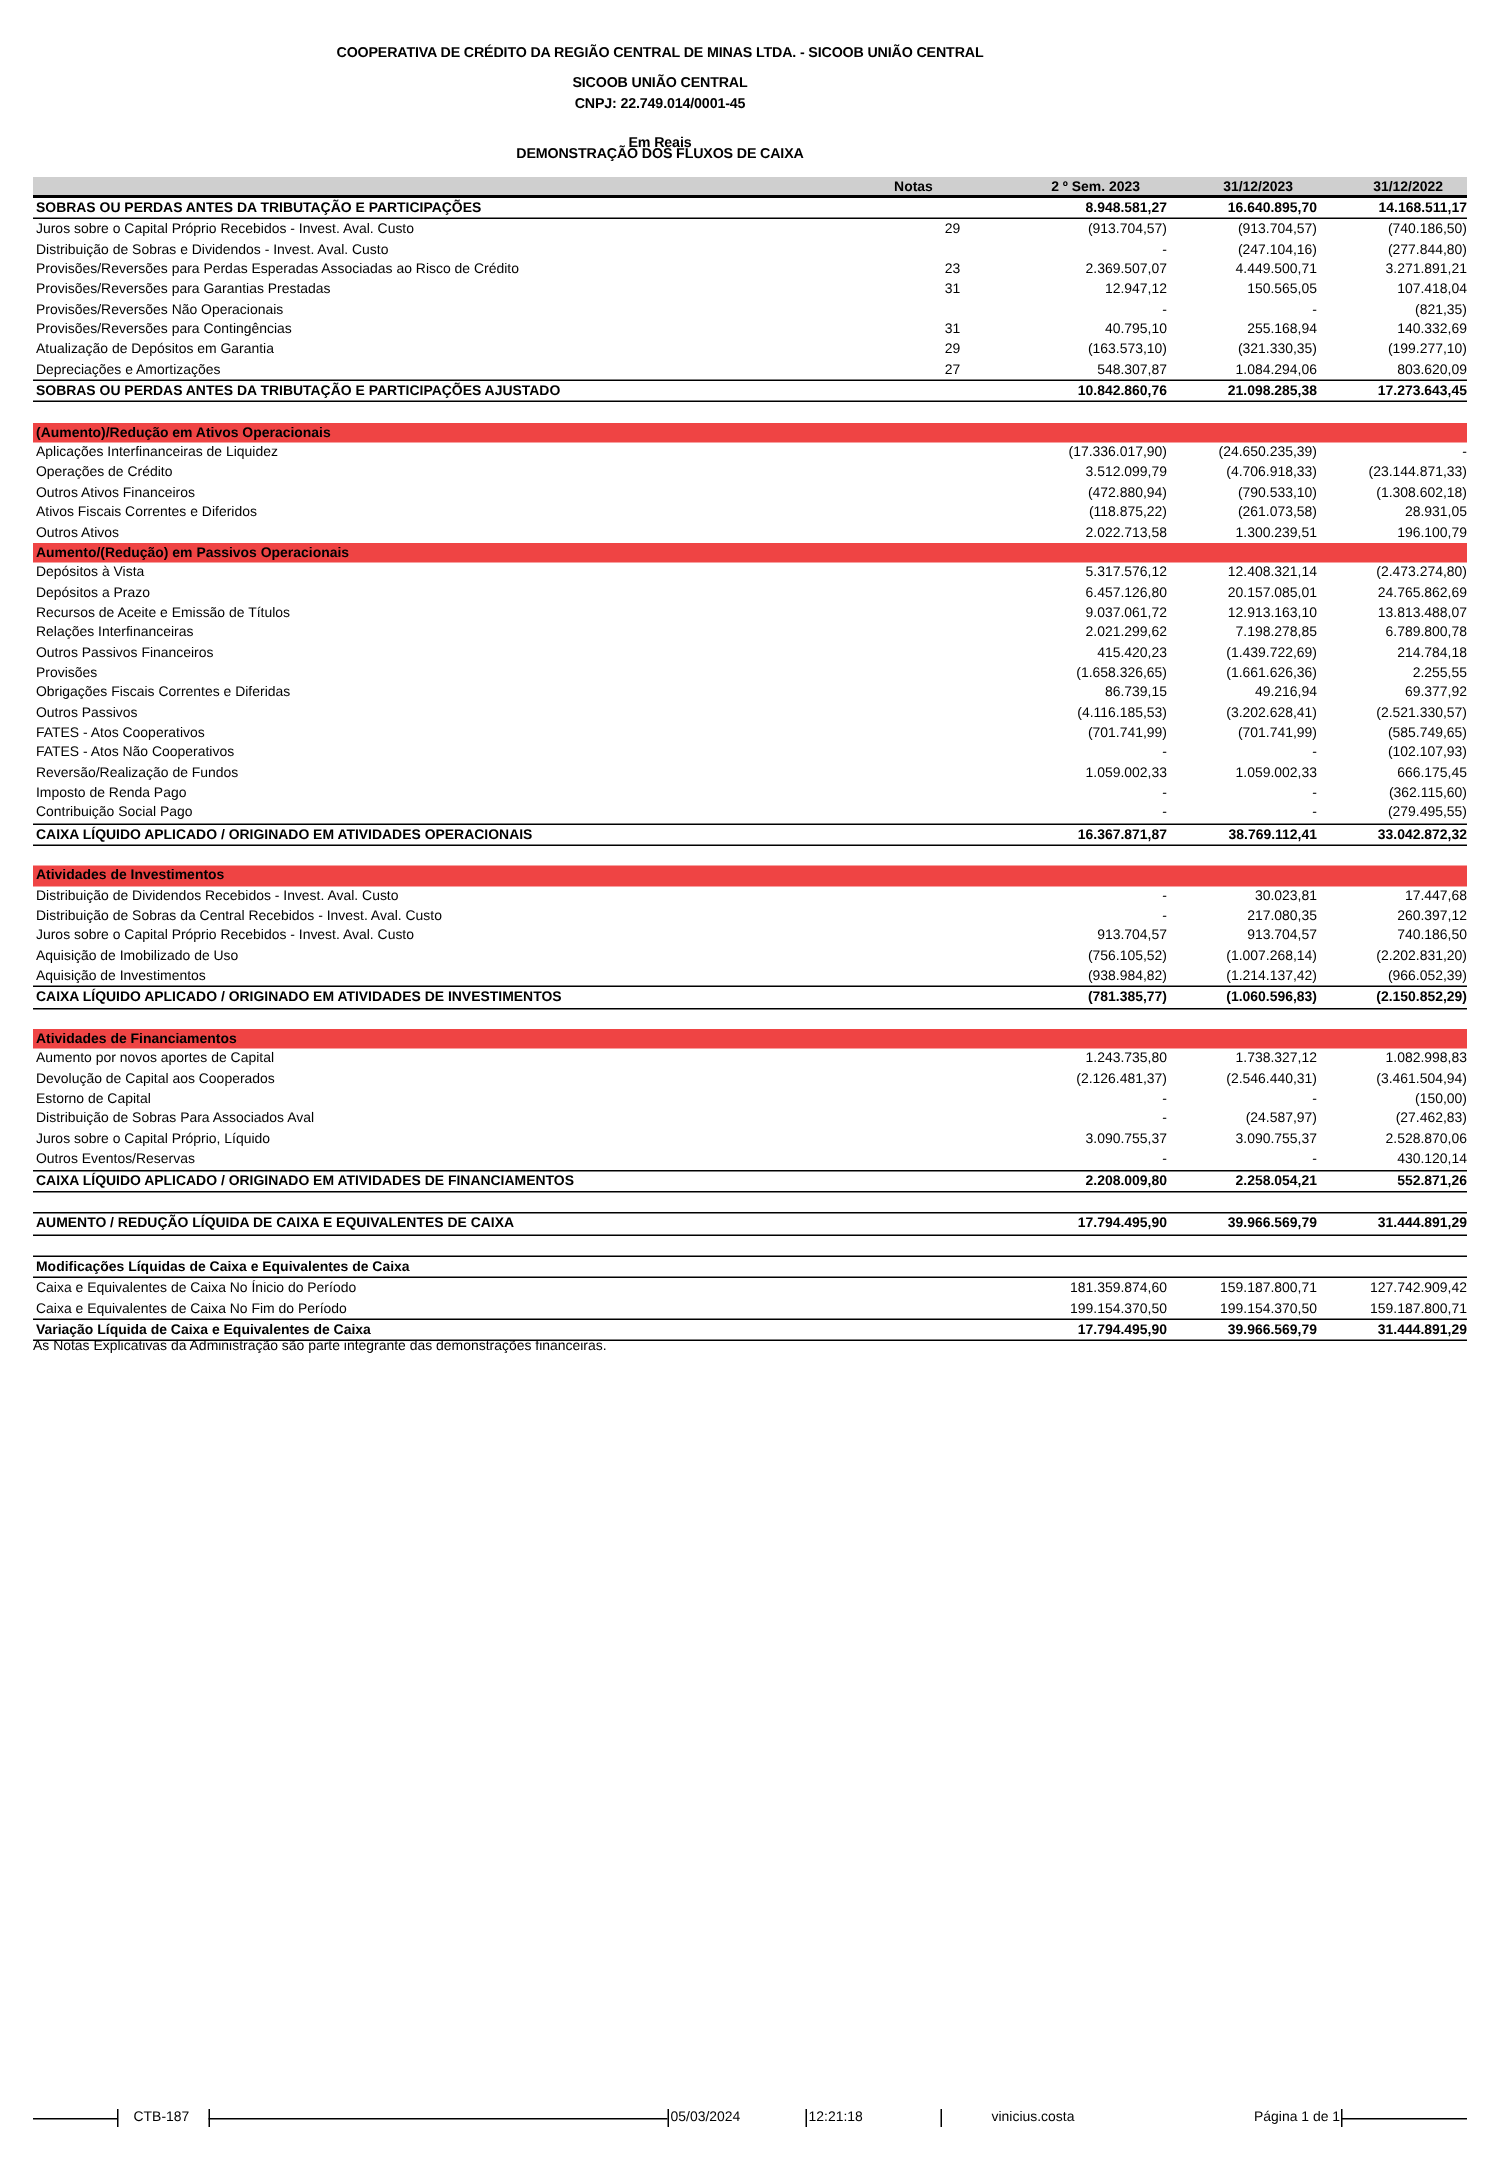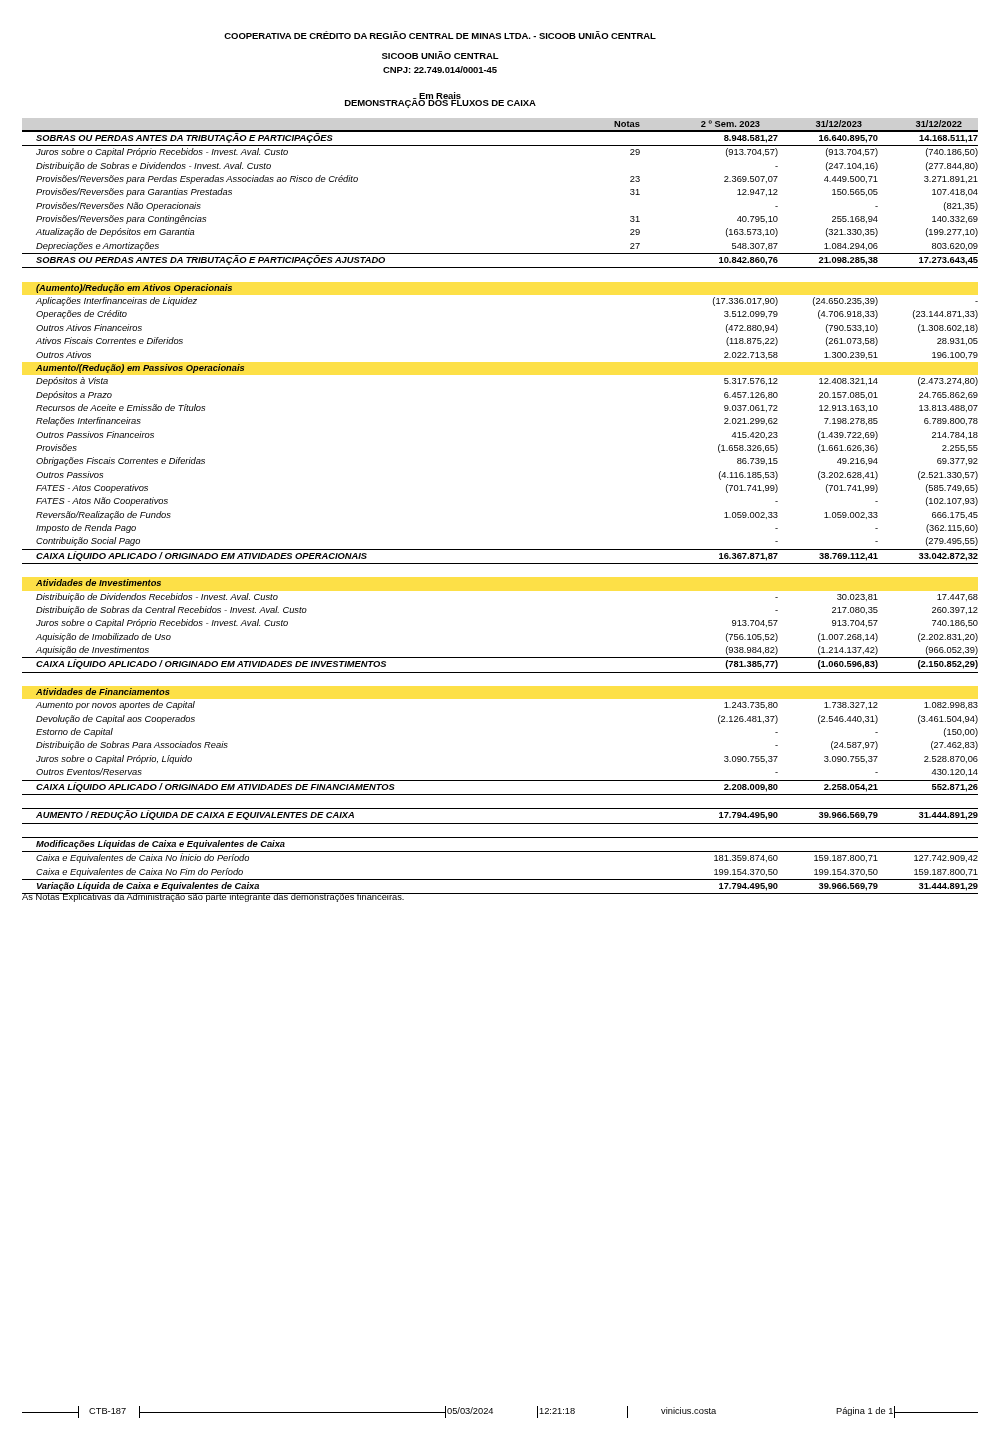--- a/index.html
+++ b/index.html
@@ -5,33 +5,33 @@
   html, body { margin: 0; padding: 0; background: #ffffff; }
   body { width: 1000px; height: 1444px; position: relative; font-family: "Liberation Sans", sans-serif; color: #000; }
   .hdr { position: absolute; left: 0; width: 880px; text-align: center; font-weight: bold; font-size: 9.5px; letter-spacing: -0.1px; }
   #t1 { top: 30px; }
   #t2 { top: 50px; }
   #t3 { top: 64px; }
   #t4 { top: 77px; margin-top: 20px; }
   #t5 { top: 90px; }
   #tbl { position: absolute; left: 22px; top: 118px; width: 956px; }
   .row { position: relative; height: 13.35px; font-size: 9.3px; line-height: 13.35px; white-space: nowrap; }
-  .row .lbl { position: absolute; left: 14px; font-style: italic; }
+  .row .lbl { position: absolute; left: 2px; }
   .row .n { position: absolute; left: 598px; width: 30px; text-align: center; }
   .row .c1 { position: absolute; right: 200px; width: 110px; text-align: right; }
   .row .c2 { position: absolute; right: 100px; width: 110px; text-align: right; }
   .row .c3 { position: absolute; right: 0; width: 110px; text-align: right; }
   .colhdr { background: #cfcfcf; font-weight: bold; border-bottom: 2px solid #000; height: 12px; line-height: 12px; }
-  .colhdr .n { left: 590px; width: 30px; }
+  .colhdr .n { left: 572px; width: 30px; }
   .colhdr .c1 { right: 218px; }
   .colhdr .c2 { right: 116px; }
   .colhdr .c3 { right: 16px; }
   .total { font-weight: bold; border-bottom: 1.5px solid #000; }
   .total-top { border-top: 1.5px solid #000; }
-  .sec { background: #fde047; font-weight: bold; }
+  .sec { background: #ef4444; font-weight: bold; }
   .sec-tb { font-weight: bold; border-top: 1.5px solid #000; border-bottom: 1.5px solid #000; }
   .gap { height: 13.35px; }
   #note { position: absolute; left: 22px; top: 892px; font-size: 9.3px; }
   #footer { position: absolute; left: 0; top: 1405px; width: 1000px; height: 14px; font-size: 9.3px; text-align: right; }
   #footer .ln { position: absolute; top: 7px; height: 1px; background: #000; }
   #footer .tick { position: absolute; top: 1px; width: 1px; height: 12px; background: #000; }
   #footer .txt { position: absolute; top: 1px; }
 </style>
 </head>
 <body>
@@ -325,21 +325,21 @@
         <span class="c3">(3.461.504,94)</span>
       </div>
       <div class="row">
         <span class="lbl">Estorno de Capital</span>
         <span class="n"></span>
         <span class="c1">-</span>
         <span class="c2">-</span>
         <span class="c3">(150,00)</span>
       </div>
       <div class="row">
-        <span class="lbl">Distribuição de Sobras Para Associados Reais</span>
+        <span class="lbl">Distribuição de Sobras Para Associados Aval</span>
         <span class="n"></span>
         <span class="c1">-</span>
         <span class="c2">(24.587,97)</span>
         <span class="c3">(27.462,83)</span>
       </div>
       <div class="row">
         <span class="lbl">Juros sobre o Capital Próprio, Líquido</span>
         <span class="n"></span>
         <span class="c1">3.090.755,37</span>
         <span class="c2">3.090.755,37</span>

